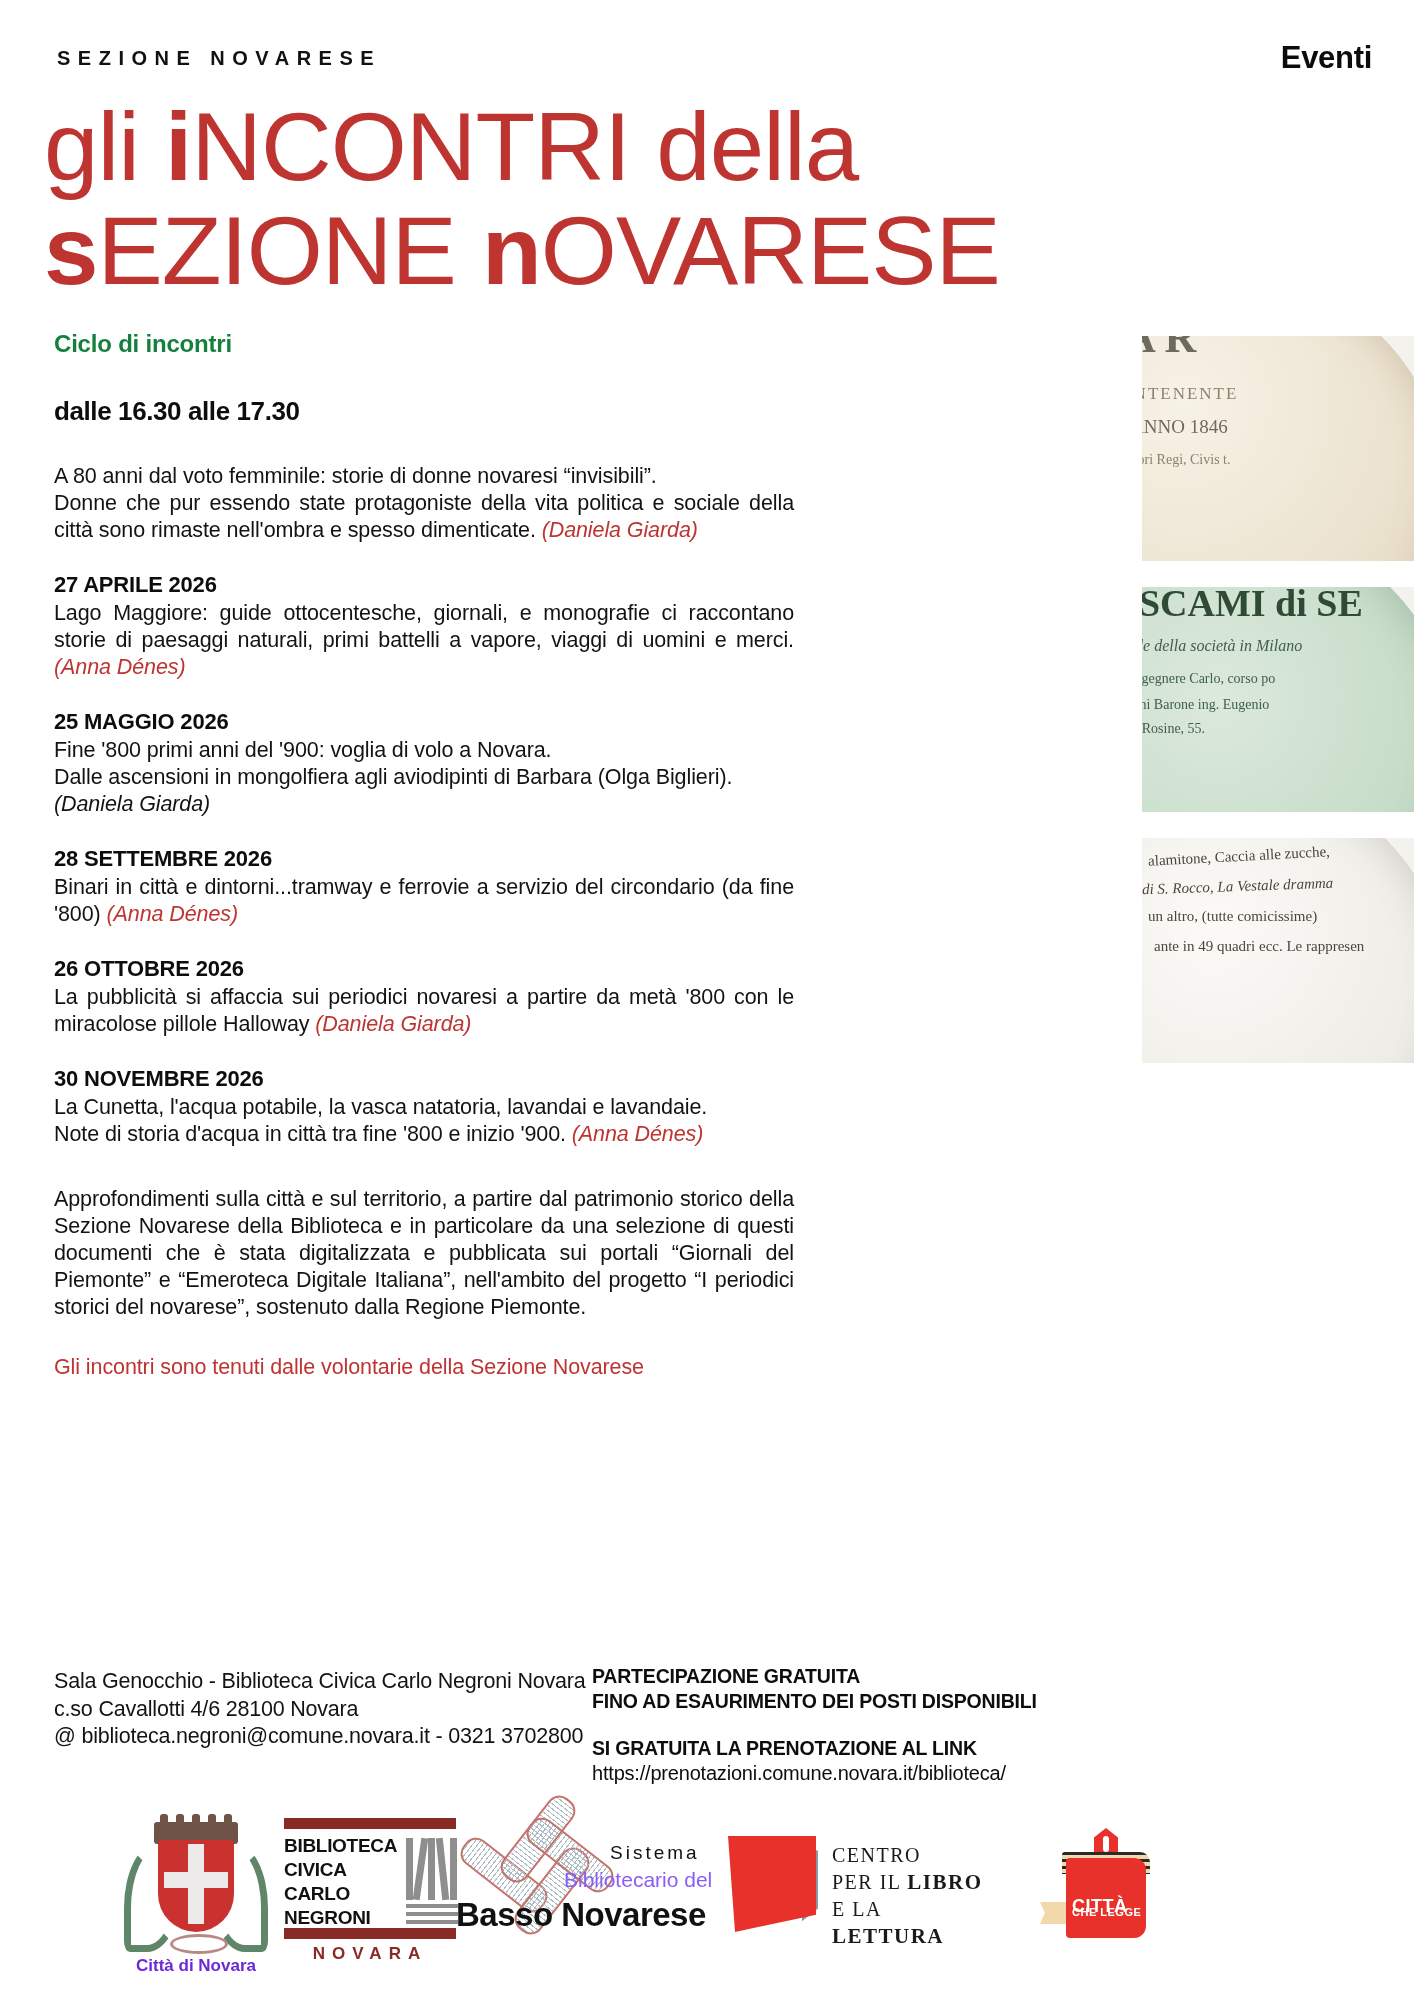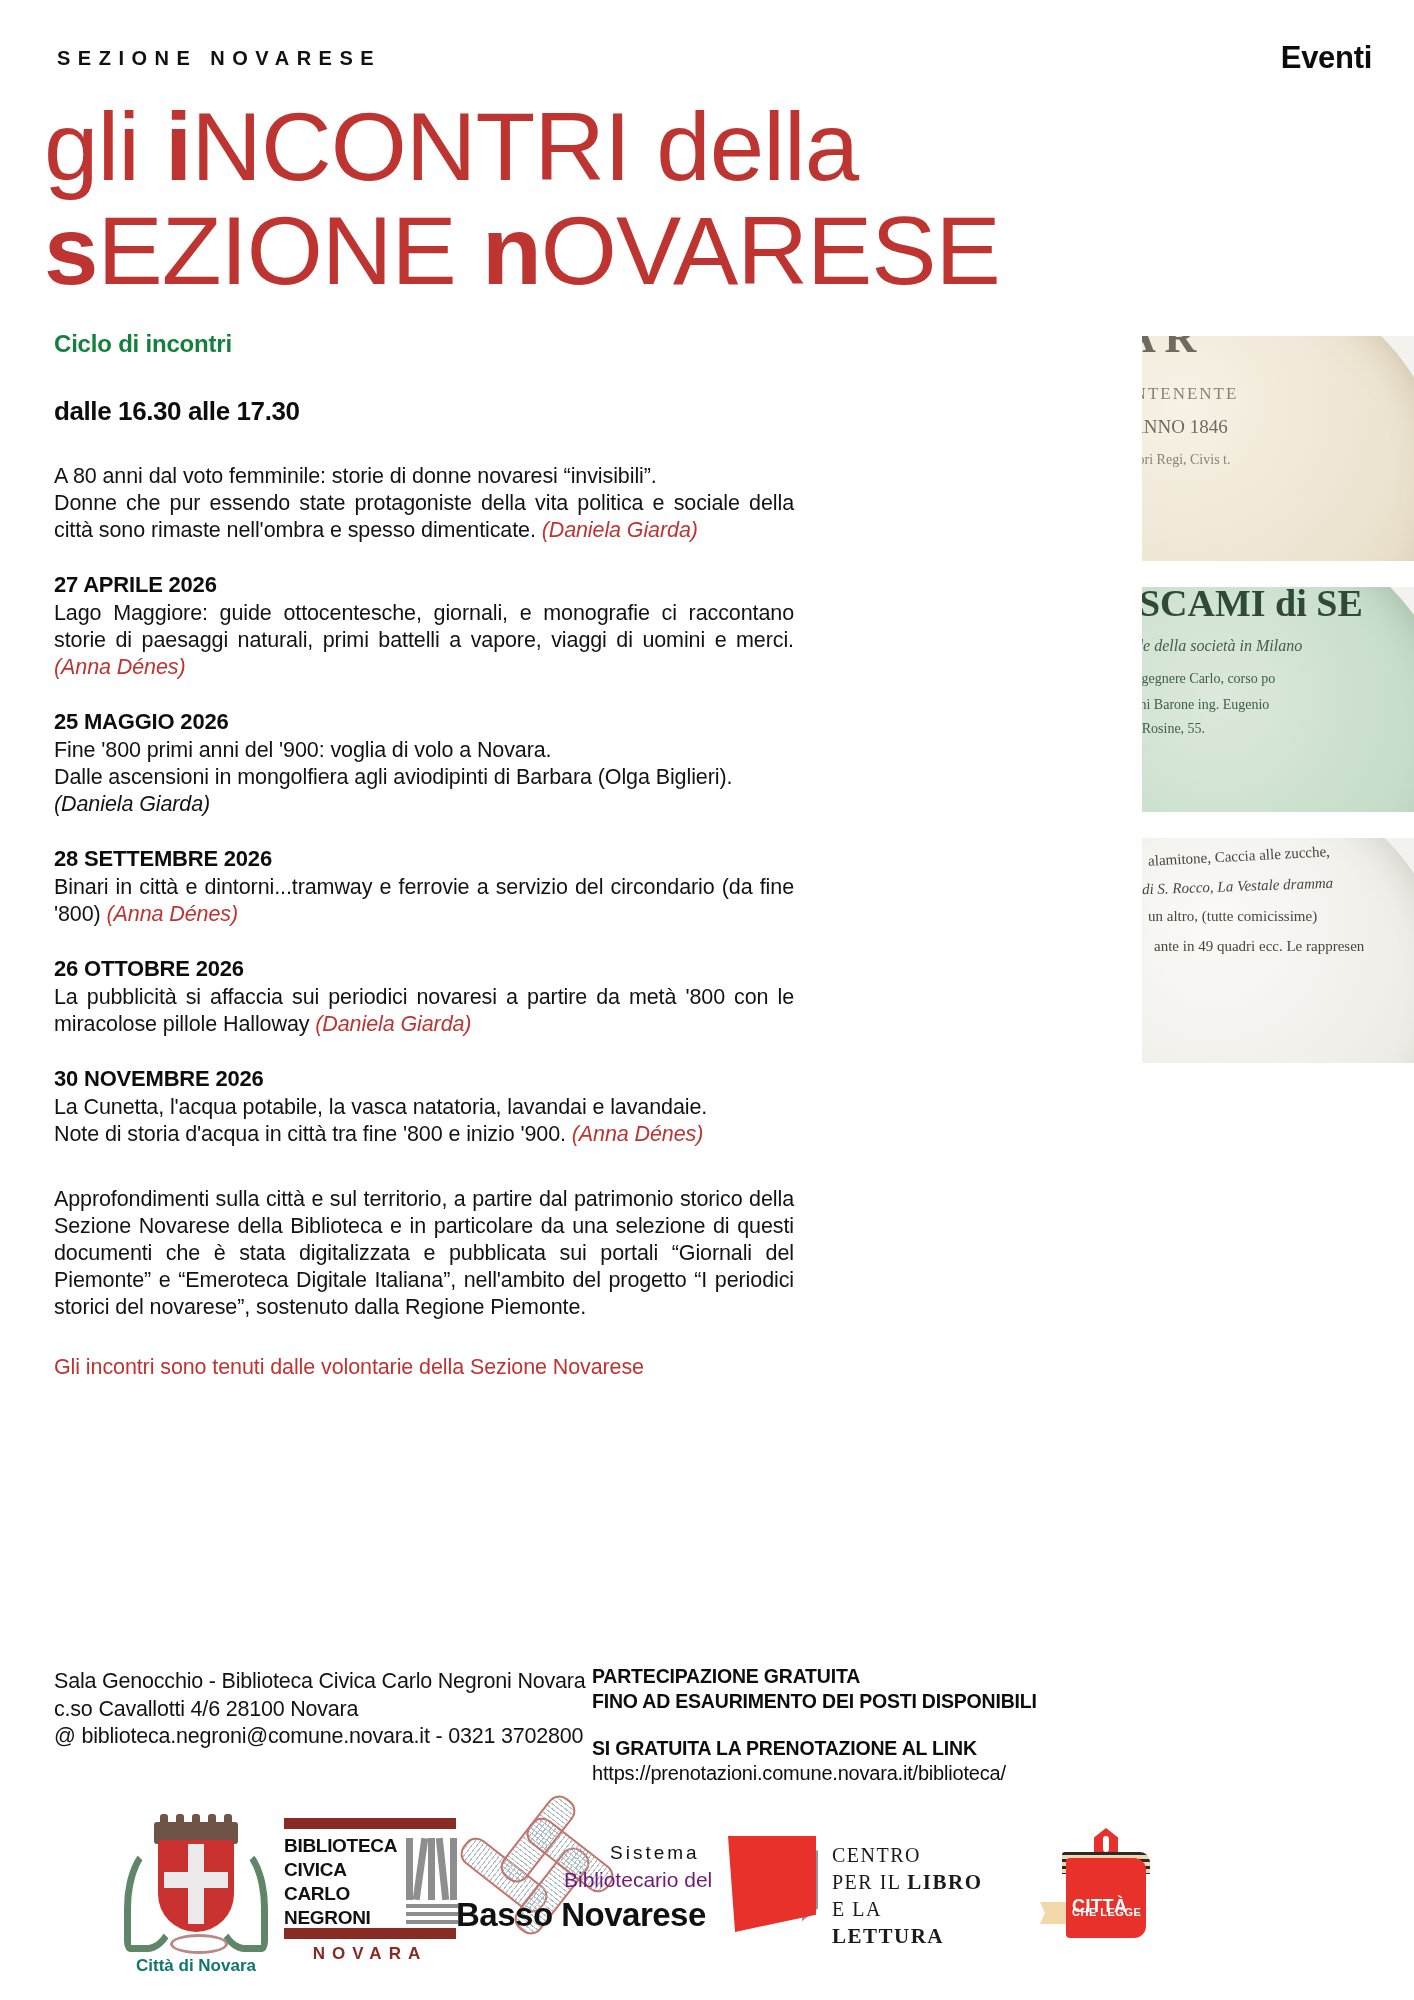--- a/index.html
+++ b/index.html
@@ -150,21 +150,21 @@
     border-right-color:transparent;border-top-color:transparent;
   }
   .wreathL{left:28px;}
   .wreathR{right:28px;transform:scaleX(-1);}
   .bow{
     position:absolute;left:74px;top:118px;width:52px;height:14px;
     border:3px solid #b88a86;border-radius:50%;
   }
   .l1cap{
     position:absolute;left:0;top:140px;width:200px;text-align:center;
-    font-size:17px;font-weight:bold;color:#0f766e;
+    font-size:17px;font-weight:bold;color:#6d28d9;
   }
 
   
   .l2{left:280px;top:6px;width:180px;height:170px;}
   .l2bar{position:absolute;left:4px;width:172px;height:11px;background:#8a2a25;}
   .l2barT{top:2px;}
   .l2barB{top:112px;}
   .l2lines{position:absolute;left:4px;top:18px;width:120px;
     font-size:19px;line-height:24px;font-weight:bold;color:#111;letter-spacing:-0.3px;}
   .l2books{position:absolute;right:2px;top:22px;width:52px;height:62px;}
@@ -177,21 +177,21 @@
   
   .l3{left:452px;top:4px;width:330px;height:170px;}
   .l3mark{position:absolute;left:8px;top:4px;width:140px;height:110px;}
   .bar{position:absolute;width:96px;height:26px;border:2px solid #c4736a;border-radius:13px;
        background:repeating-linear-gradient(90deg,#aebcc6 0 1px,transparent 1px 4px);}
   .b1{left:-6px;top:42px;transform:rotate(38deg);}
   .b2{left:28px;top:6px;transform:rotate(-52deg);}
   .b3{left:42px;top:58px;transform:rotate(-52deg);}
   .b4{left:60px;top:22px;transform:rotate(38deg);}
   .l3t1{position:absolute;left:158px;top:28px;font-size:19px;letter-spacing:3px;color:#111;}
-  .l3t2{position:absolute;left:112px;top:54px;font-size:21px;color:#701a75;}
+  .l3t2{position:absolute;left:112px;top:54px;font-size:21px;color:#8b5cf6;}
   .l3t3{position:absolute;left:4px;top:82px;font-size:33px;font-weight:bold;color:#111;letter-spacing:-0.5px;}
 
   
   .l4{left:728px;top:14px;width:260px;height:140px;}
   .l4book{position:absolute;left:0;top:12px;width:88px;height:96px;
     background:#e8312a;clip-path:polygon(0 0,100% 0,100% 82%,8% 100%);}
   .l4page{position:absolute;left:74px;top:22px;width:16px;height:80px;
     background:#8a96a5;clip-path:polygon(0 0,100% 6%,100% 78%,0 94%);}
   .l4t{position:absolute;left:104px;top:18px;font-size:21px;line-height:27px;
     color:#1a1a1a;font-family:"Liberation Serif", serif;letter-spacing:1.5px;}

